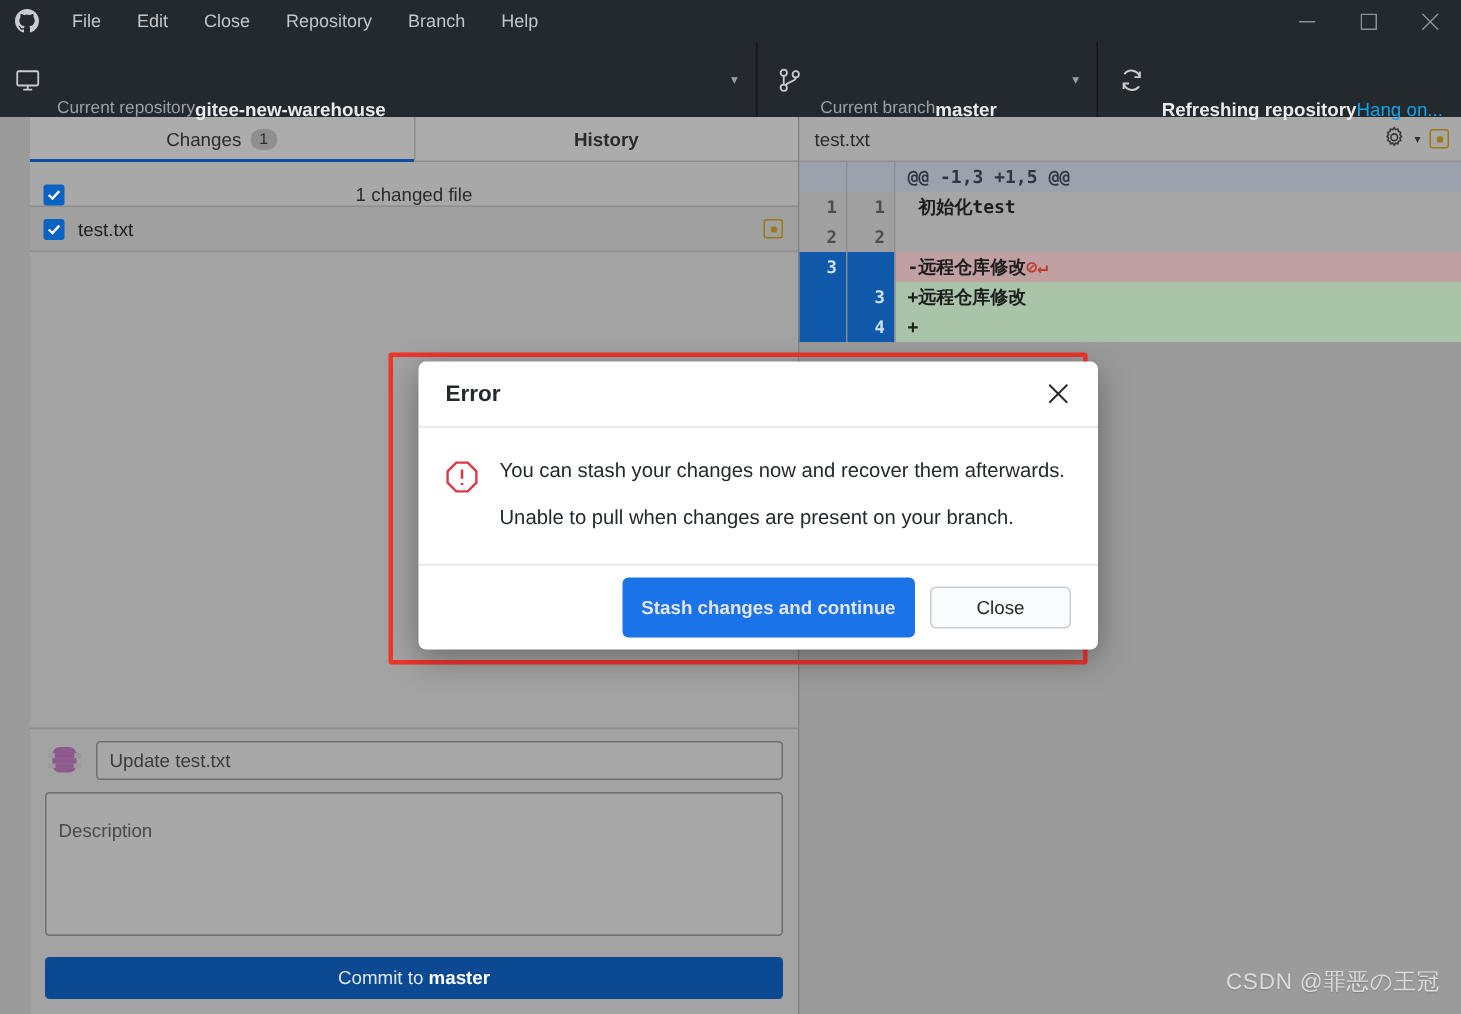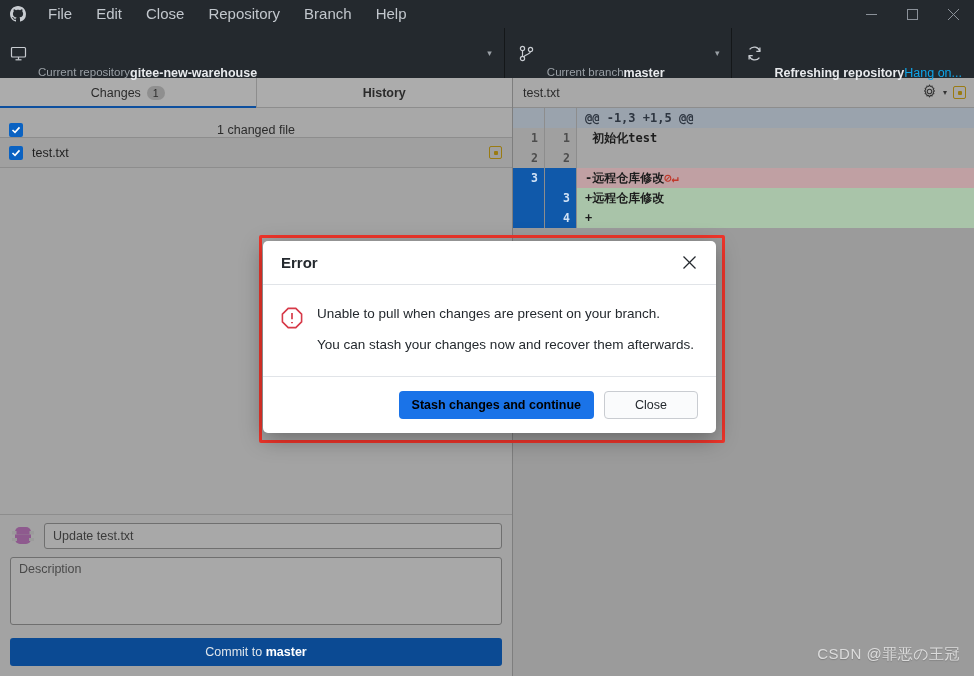--- a/index.html
+++ b/index.html
@@ -13,21 +13,21 @@
 
   
   .titlebar {
     height: 28px; background: #24292e; display: flex; align-items: center;
     color: #c8ccd1;
   }
   .gh-logo { width: 36px; display: flex; justify-content: center; align-items: center; }
   .gh-logo svg { fill: #c8ccd1; }
   .menu { display: flex; align-items: center; height: 28px; }
   .menu-item {
-    padding: 0 12px; font-size: 15px; line-height: 28px; color: #c2c7cd;
+    padding: 0 12px; font-size: 12px; line-height: 28px; color: #c2c7cd;
     cursor: default; white-space: nowrap;
   }
   .win-controls { margin-left: auto; display: flex; height: 28px; }
   .win-btn {
     width: 41px; height: 28px; display: flex; align-items: center; justify-content: center;
   }
   .win-btn svg { stroke: #8b9199; }
 
   
   .toolbar { height: 50px; display: flex; background: #24292e; }
@@ -46,21 +46,21 @@
   .tb-value.dim { color: #0ea5e9; font-weight: normal; }
   .tb-chevron {
     margin-left: auto; color: #9aa0a6; font-size: 9px; padding-left: 8px;
   }
 
   
   .body { display: flex; height: 598px; }
 
   
   .sidebar { width: 513px; background: #a3a3a3; display: flex; flex-direction: column;
-             border-right: 1px solid #7e7e7e; }
+             border-right: 1px solid #7e7e7e; margin-left: 20px; }
   .tabs { height: 30px; display: flex; background: #acacac; border-bottom: 1px solid #8d8d8d; }
   .tab {
     flex: 1; display: flex; align-items: center; justify-content: center; gap: 6px;
     font-size: 12.5px; color: #2b2b2b; position: relative; cursor: default;
   }
   .tab.active::after {
     content: ""; position: absolute; left: 0; right: 0; bottom: -1px; height: 2px;
     background: #0d4f9e;
   }
   .tab + .tab { border-left: 1px solid #8d8d8d; font-weight: bold; }
@@ -96,23 +96,23 @@
   
   .commit-area { padding: 8px 10px 10px 10px; background: #a3a3a3; border-top: 1px solid #8d8d8d; }
   .summary-row { display: flex; align-items: center; gap: 8px; }
   .avatar { width: 26px; height: 22px; flex: 0 0 26px; display: flex; align-items: center; justify-content: center; }
   .avatar svg { display: block; }
   .summary-input {
     flex: 1; height: 26px; background: #a8a8a8; border: 1px solid #6f6f6f; border-radius: 3px;
     font-size: 12.5px; color: #3b3b3b; padding: 0 8px; font-family: inherit;
   }
   .desc-input {
-    width: 100%; height: 68px; margin-top: 8px; background: #a8a8a8;
+    width: 100%; height: 96px; margin-top: 8px; background: #a8a8a8;
     border: 1px solid #6f6f6f; border-radius: 3px; font-size: 12.5px; color: #3b3b3b;
-    padding: 4px 8px; font-family: inherit; resize: none;
+    padding: 18px 8px; font-family: inherit; resize: none;
   }
   .summary-input::placeholder, .desc-input::placeholder { color: #4a4a4a; }
   .commit-btn {
     width: 100%; height: 28px; margin-top: 9px; background: #0b4a93; border: none;
     border-radius: 3px; color: #dfe5ea; font-size: 12.5px; font-family: inherit;
     cursor: default;
   }
   .commit-btn b { color: #ffffff; }
 
   
@@ -143,21 +143,21 @@
   .dline.add .dtext { background: #a9c4a9; }
   .marker-no { color: #c0392b; }
   .diff-filler { flex: 1; background: #9b9b9b; }
 
   
   .dlg-annot {
     position: absolute; left: 259px; top: 235px; width: 466px; height: 208px;
     border: 3px solid #f0352b; border-radius: 2px; z-index: 30; pointer-events: none;
   }
   .dialog {
-    position: absolute; left: 263px; top: 241px; width: 453px;
+    position: absolute; left: 279px; top: 241px; width: 453px;
     background: #ffffff; border-radius: 5px; z-index: 31;
     box-shadow: 0 6px 22px rgba(0,0,0,0.35);
     font-family: "Liberation Sans", sans-serif; overflow: hidden;
   }
   .dlg-head {
     height: 44px; display: flex; align-items: center; padding: 0 14px 0 18px;
     border-bottom: 1px solid #e1e4e8;
   }
   .dlg-title { font-size: 15px; font-weight: bold; color: #24292e; }
   .dlg-close {
@@ -166,22 +166,22 @@
   }
   .dlg-close svg { stroke: #24292e; }
   .dlg-content { display: flex; padding: 20px 18px 22px 18px; gap: 14px;
                  border-bottom: 1px solid #e1e4e8; }
   .err-icon { flex: 0 0 22px; padding-top: 2px; }
   .dlg-msgs { display: flex; flex-direction: column; gap: 13px; }
   .dlg-msg { font-size: 13.5px; color: #24292e; line-height: 18px; }
   .dlg-foot { height: 56px; display: flex; align-items: center; justify-content: flex-end;
               gap: 10px; padding: 0 18px; }
   .btn-primary {
-    background: #1a73e8; color: #000000; border: none; border-radius: 4px;
-    height: 28px; padding: 0 13px; font-size: 12.5px; font-weight: bold;
+    background: #1a73e8; color: #e5e5e5; border: none; border-radius: 4px;
+    height: 40px; padding: 0 13px; font-size: 12.5px; font-weight: bold;
     font-family: inherit; cursor: default;
   }
   .btn-secondary {
     background: #fafbfc; color: #24292e; border: 1px solid #c9ccd1; border-radius: 4px;
     height: 28px; padding: 0 30px; font-size: 12.5px; font-family: inherit; cursor: default;
   }
 
   
   .watermark {
     position: absolute; right: 14px; bottom: 12px; z-index: 40;
@@ -407,22 +407,22 @@
     </div>
     <div class="dlg-content">
       <div class="err-icon">
         <svg width="22" height="22" viewBox="0 0 22 22" fill="none" stroke="#d73a49" stroke-width="1.6">
           <path d="M7.2 1.4 L14.8 1.4 L20.6 7.2 L20.6 14.8 L14.8 20.6 L7.2 20.6 L1.4 14.8 L1.4 7.2 Z"></path>
           <line x1="11" y1="6" x2="11" y2="12.2" stroke-width="1.7"></line>
           <line x1="11" y1="15" x2="11" y2="16.3" stroke-width="1.8"></line>
         </svg>
       </div>
       <div class="dlg-msgs">
+        <div class="dlg-msg">You can stash your changes now and recover them afterwards.</div>
         <div class="dlg-msg">Unable to pull when changes are present on your branch.</div>
-        <div class="dlg-msg">You can stash your changes now and recover them afterwards.</div>
       </div>
     </div>
     <div class="dlg-foot">
       <button class="btn-primary">Stash changes and continue</button>
       <button class="btn-secondary">Close</button>
     </div>
   </div>
 
   <div class="watermark">CSDN @罪恶の王冠</div>
 </div>

